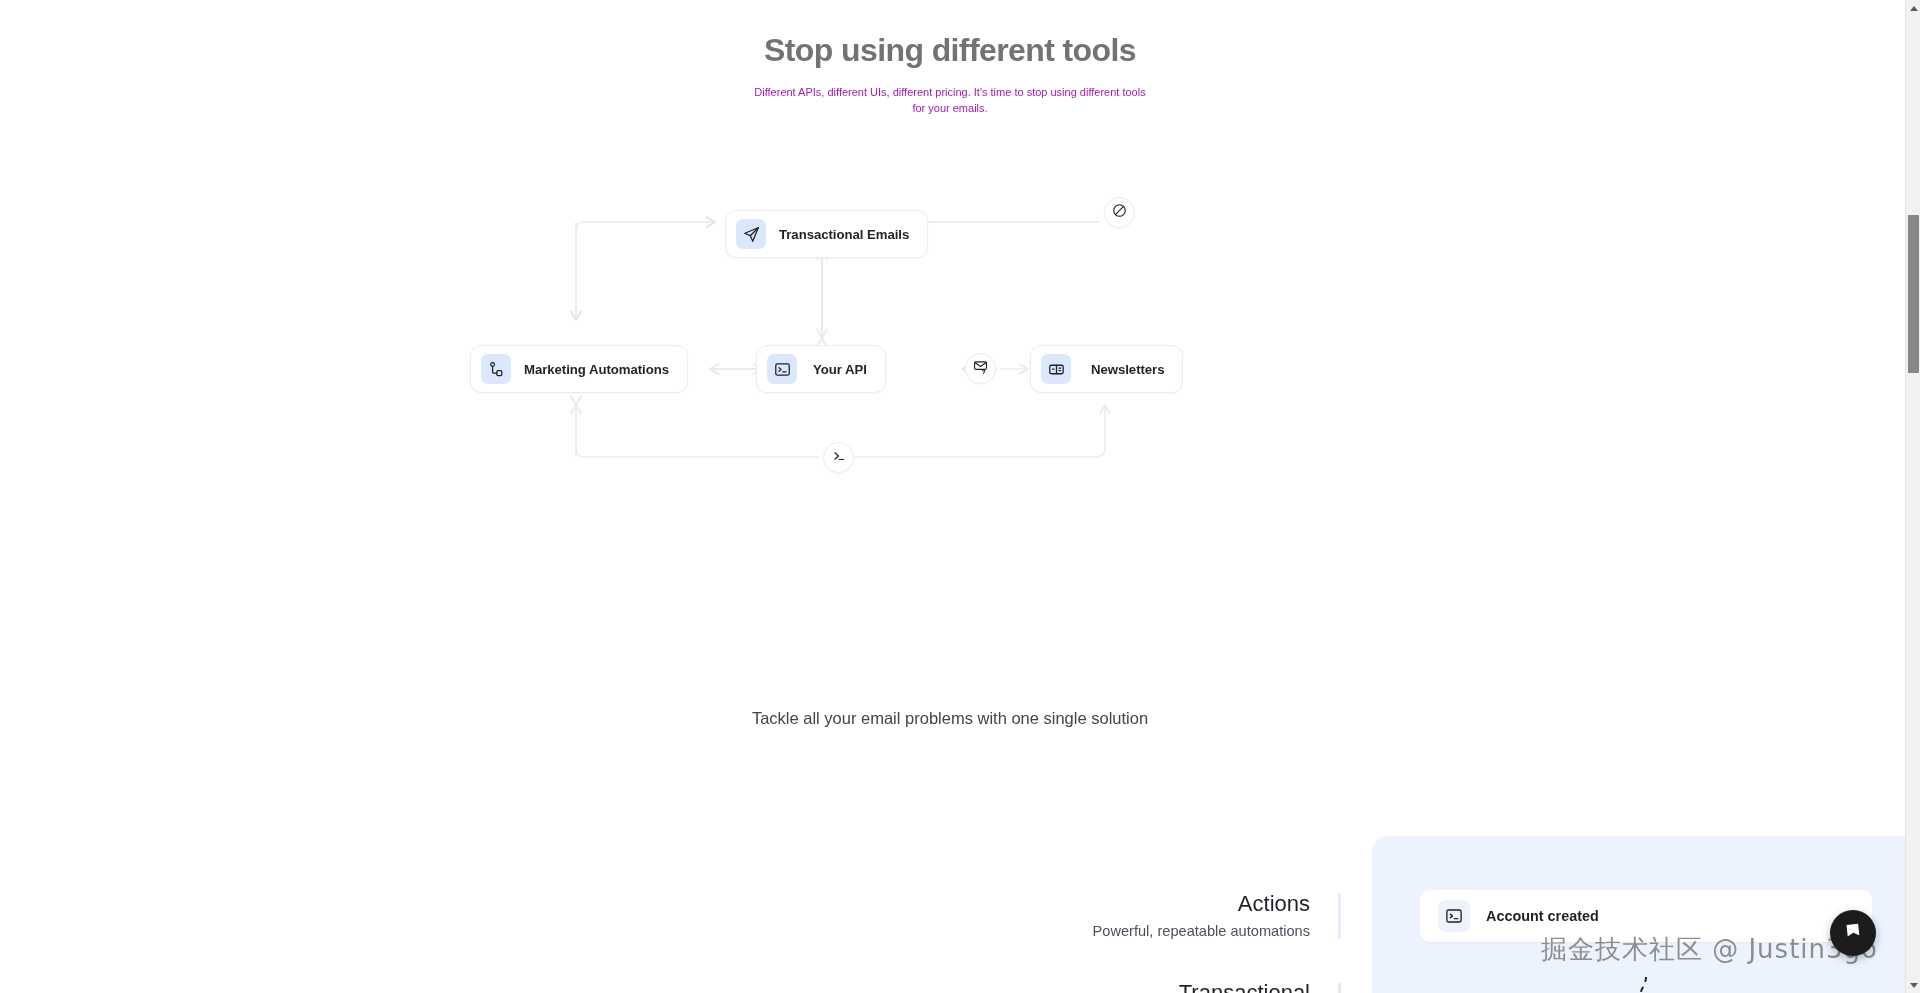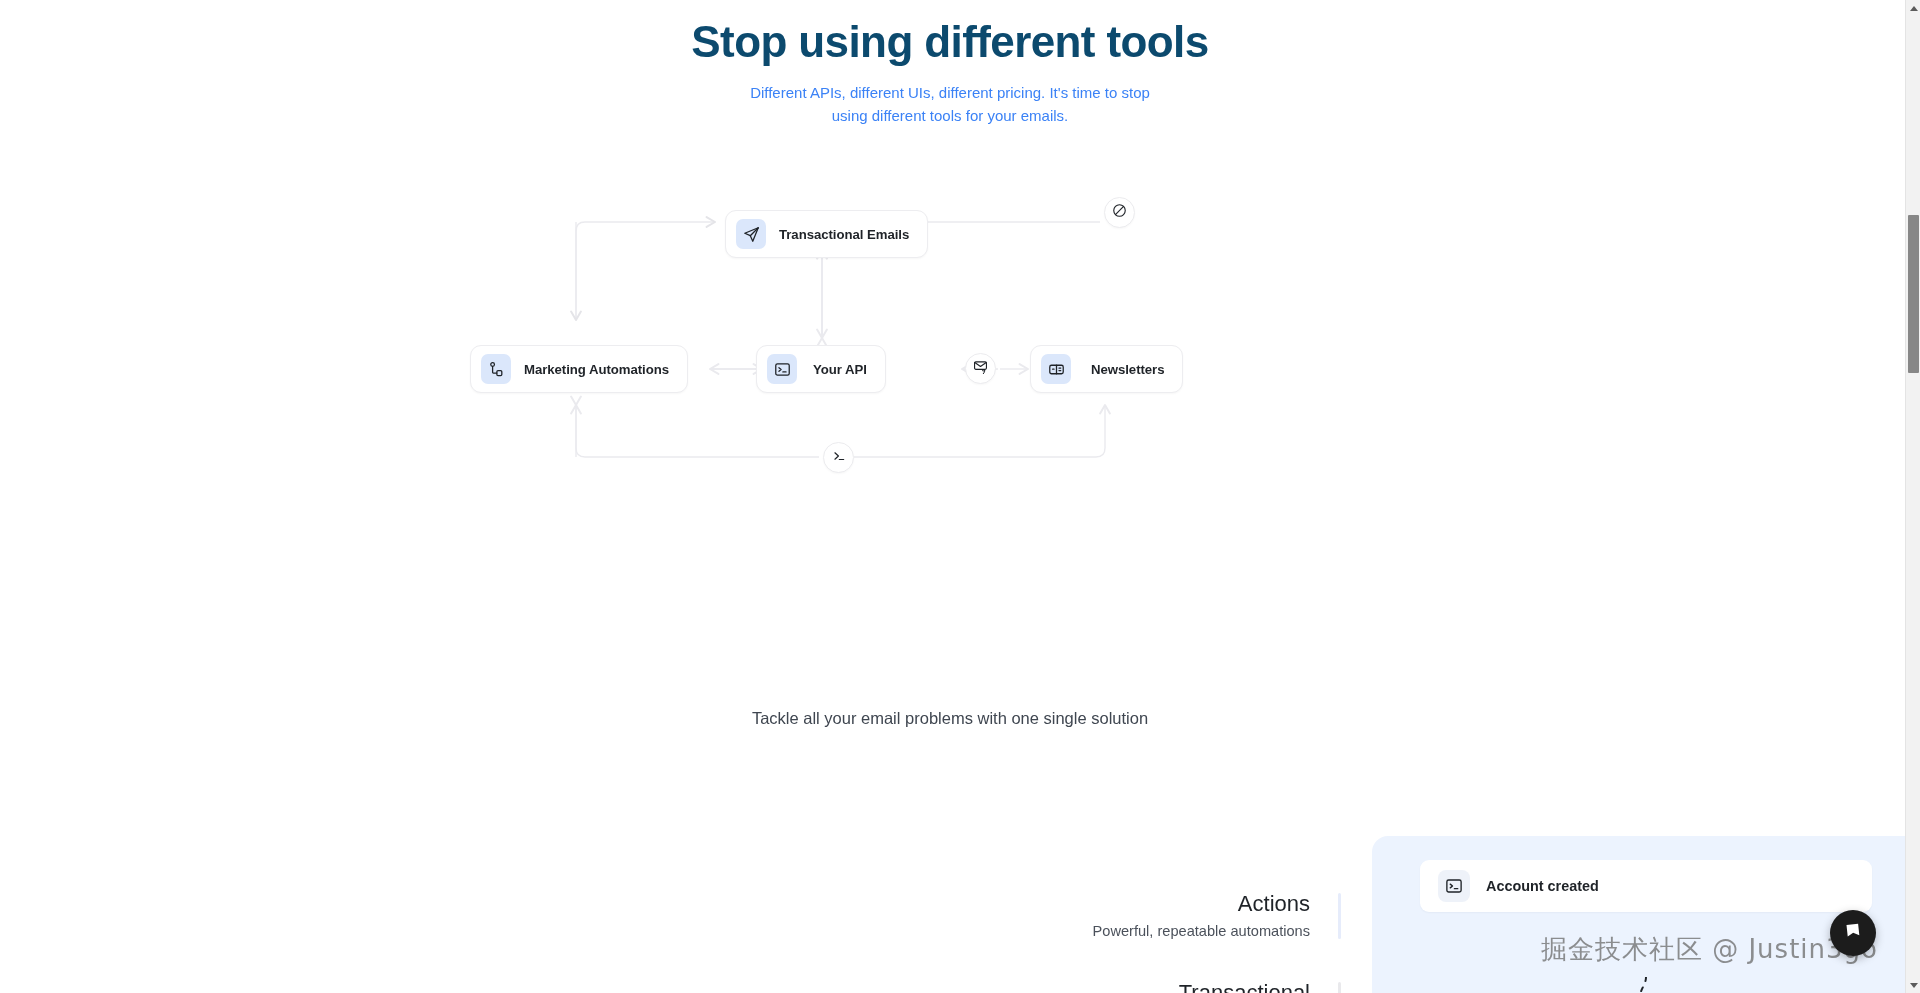--- a/index.html
+++ b/index.html
@@ -20,33 +20,33 @@
   }
 
   
   .hero {
     position: absolute;
     left: 0; top: 0;
     width: 1900px;
     text-align: center;
   }
   .hero-title {
-    margin-top: 16px;
-    font-size: 44px;
+    margin-top: 32px;
+    font-size: 32px;
     line-height: 1.18;
     font-weight: 700;
     letter-spacing: -0.6px;
-    color: #0c4a6e;
+    color: #737373;
   }
   .hero-sub {
     margin: 14px auto 6px;
     width: 400px;
-    font-size: 15px;
+    font-size: 11px;
     line-height: 1.52;
-    color: #3b82f6;
+    color: #a21caf;
     font-weight: 400;
   }
 
   
   .diagram {
     position: absolute;
     left: 510px;
     top: 210px;
     width: 800px;
     height: 300px;
@@ -160,21 +160,21 @@
     margin-top: 5px;
     font-size: 14.6px;
     color: #4b515b;
   }
 
   .feat-panel {
     width: 548px;
     margin-left: 32px;
     background: #ecf3fe;
     border-radius: 16px 16px 0 0;
-    padding: 24px 48px 0;
+    padding: 54px 48px 0;
     position: relative;
   }
   .panel-card {
     background: #ffffff;
     border-radius: 9px;
     height: 52px;
     display: flex;
     align-items: center;
     gap: 16px;
     padding: 0 18px;

